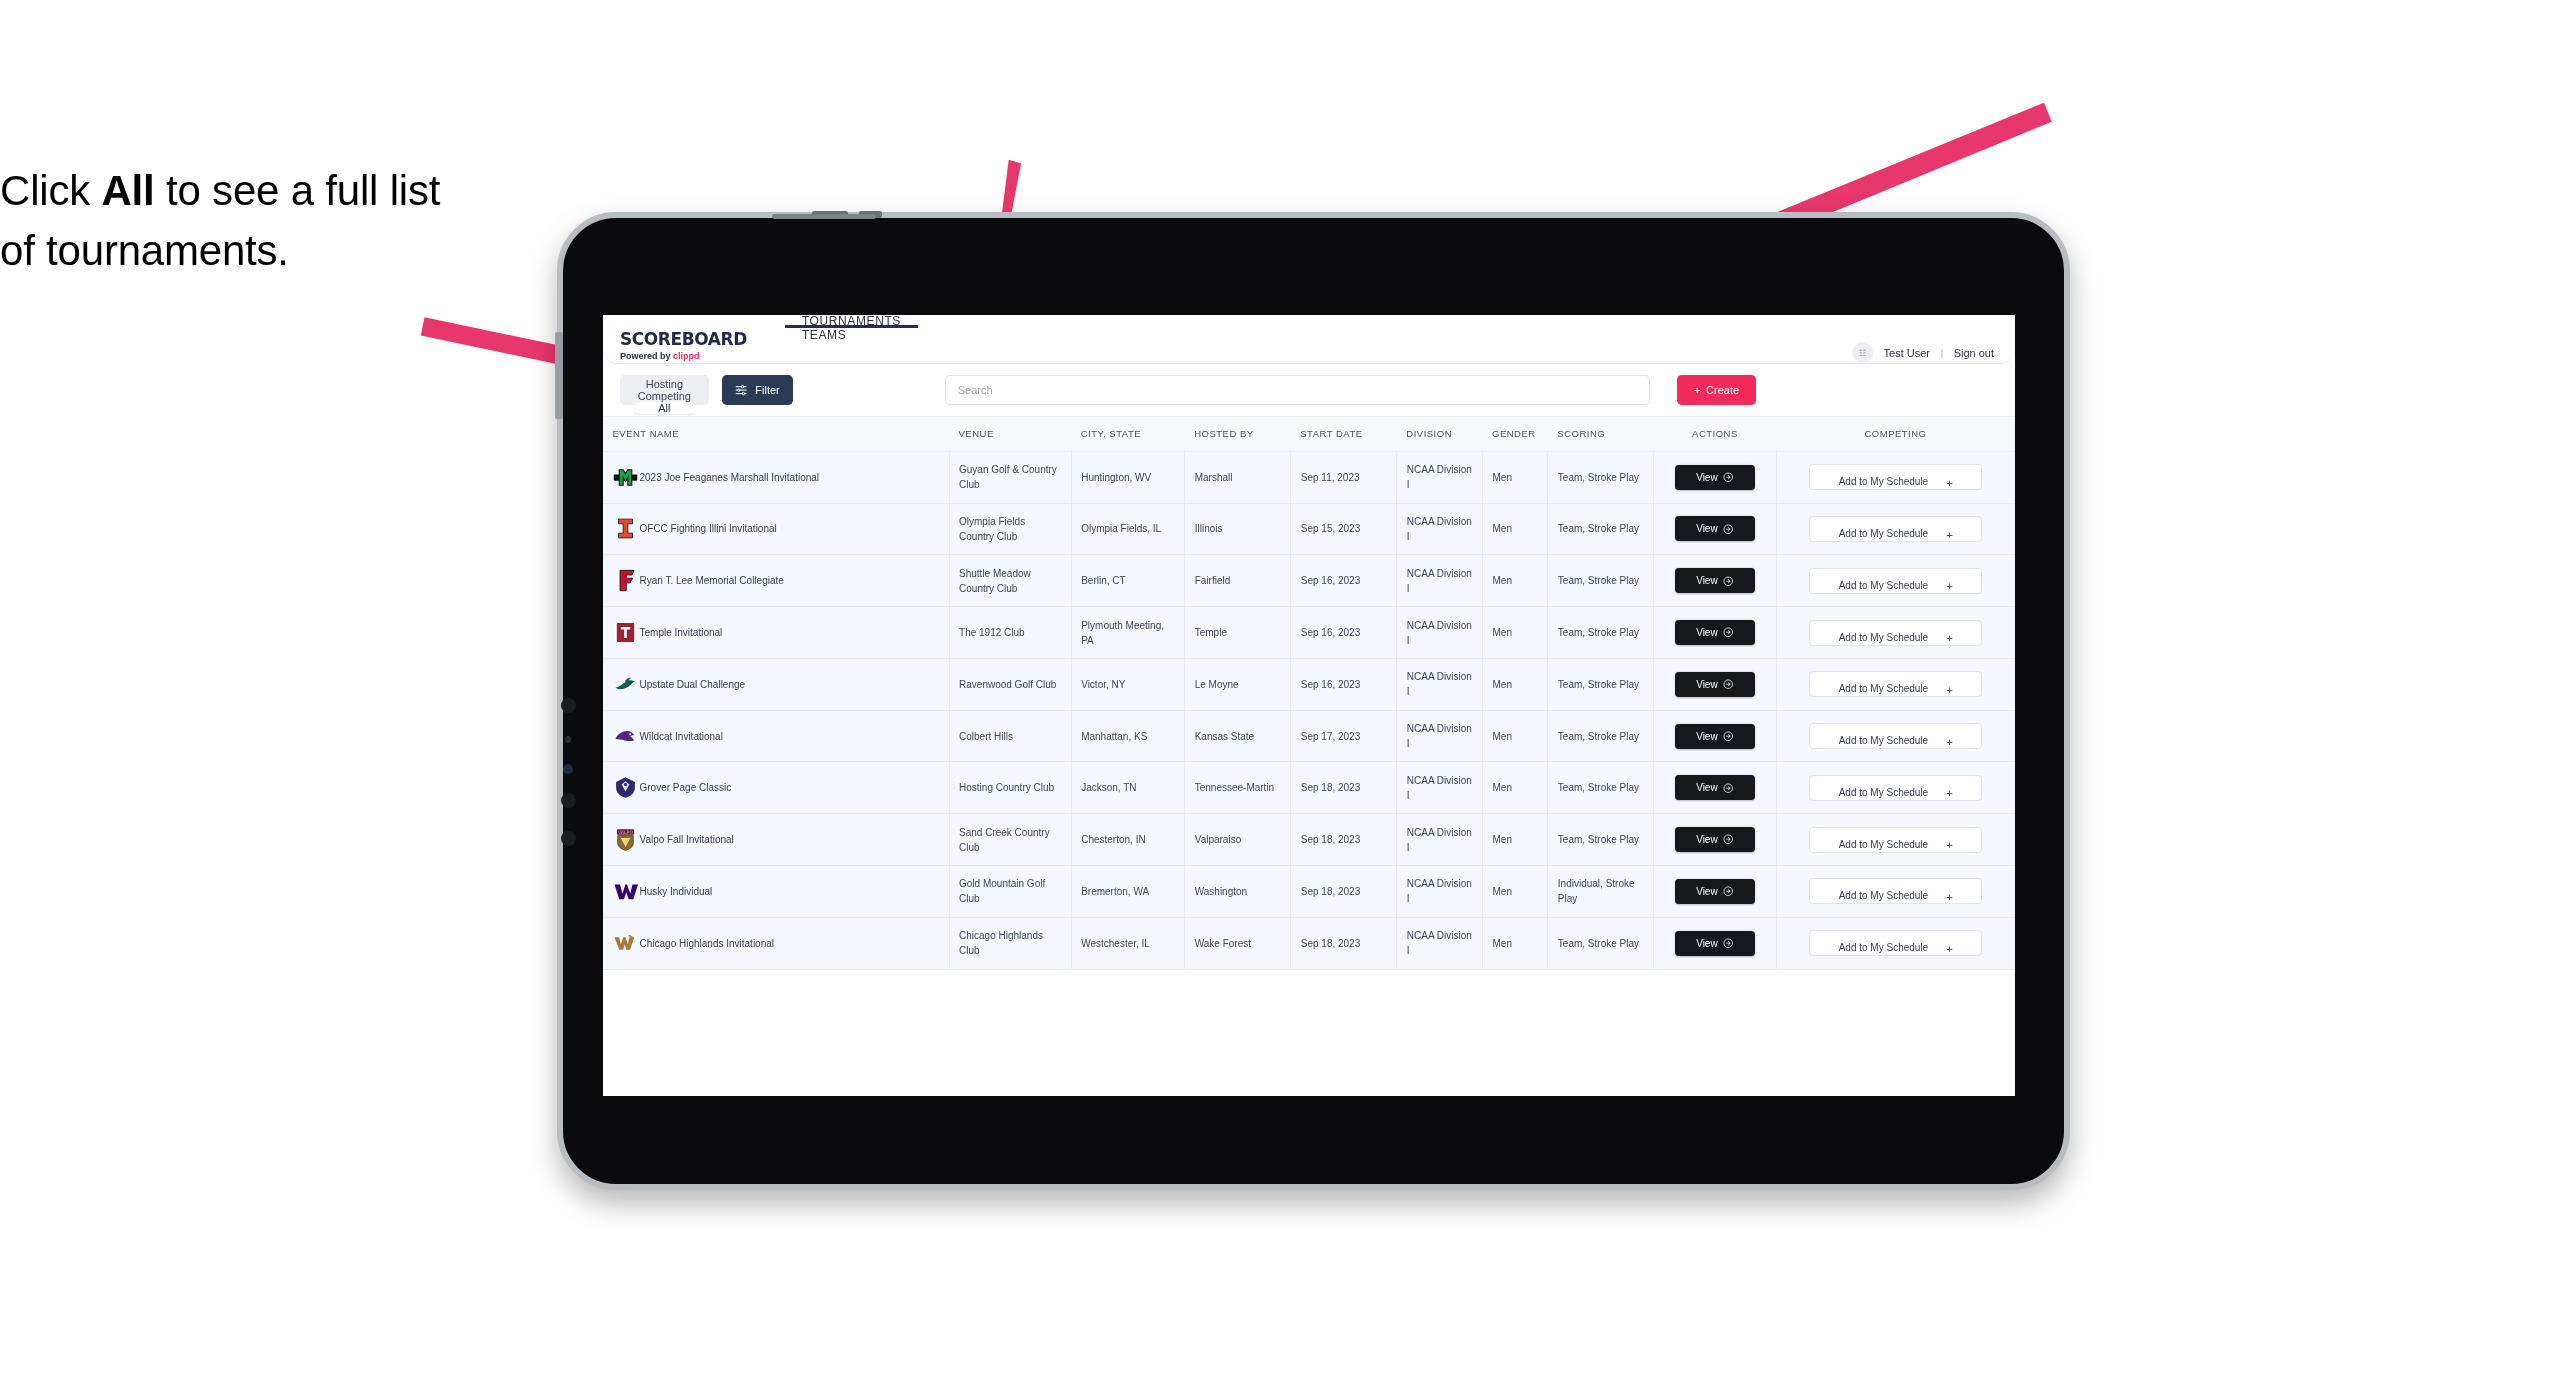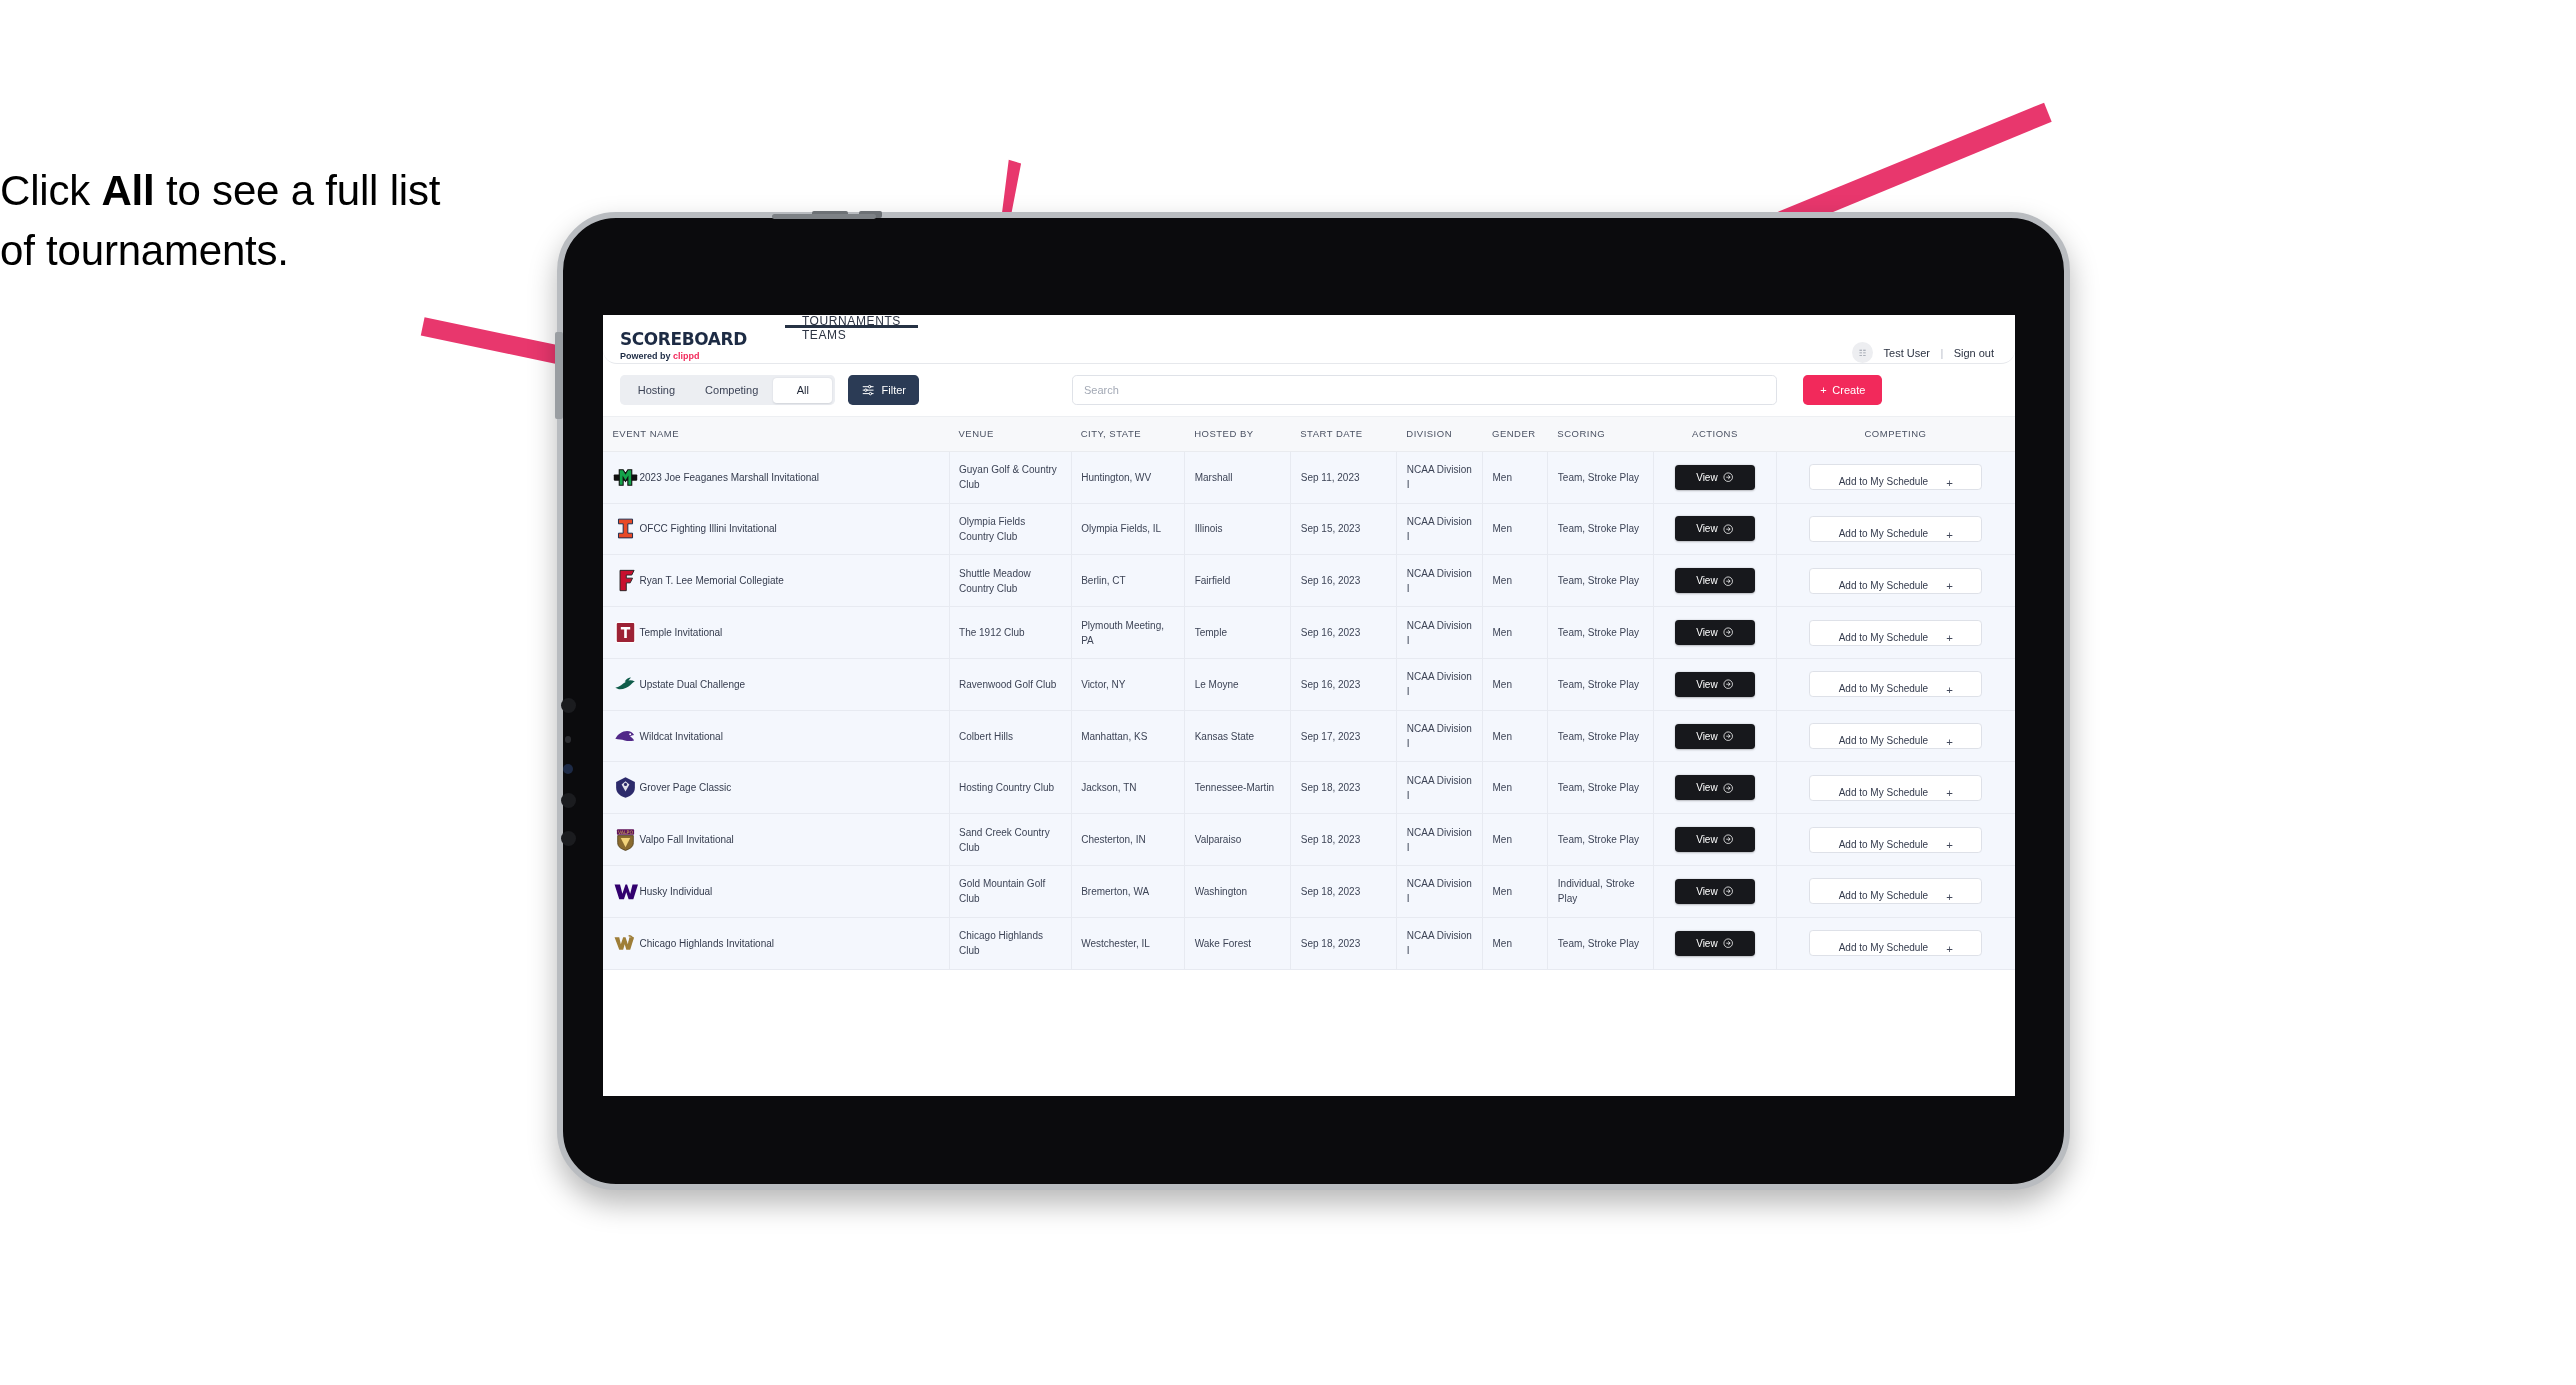--- a/index.html
+++ b/index.html
@@ -112,21 +112,21 @@
     height: 53px;
     display:flex; align-items:center;
     padding: 0 21px 0 17px;
     background:#fff;
     border-bottom:0.9px solid #edeff2;
     gap: 13.3px;
   }
   .segmented {
     display:flex; align-items:center;
     background:#eceef2; border-radius:4.7px;
-    padding:2.8px; height:30px;
+    padding:2.8px; height:30px;flex-direction:column;
   }
   .seg {
     display:flex; align-items:center; justify-content:center;
     height:25px; padding:0 15px;
     font-size:11px; color:#3c4356; border-radius:3.8px; cursor:pointer;
     white-space:nowrap;
   }
   .seg.active { background:#fff; box-shadow:0 0.9px 1.9px rgba(16,24,40,0.12); color:#1f2636; min-width:59px; }
   .filter-btn {
     display:flex; align-items:center; gap:7.6px;

